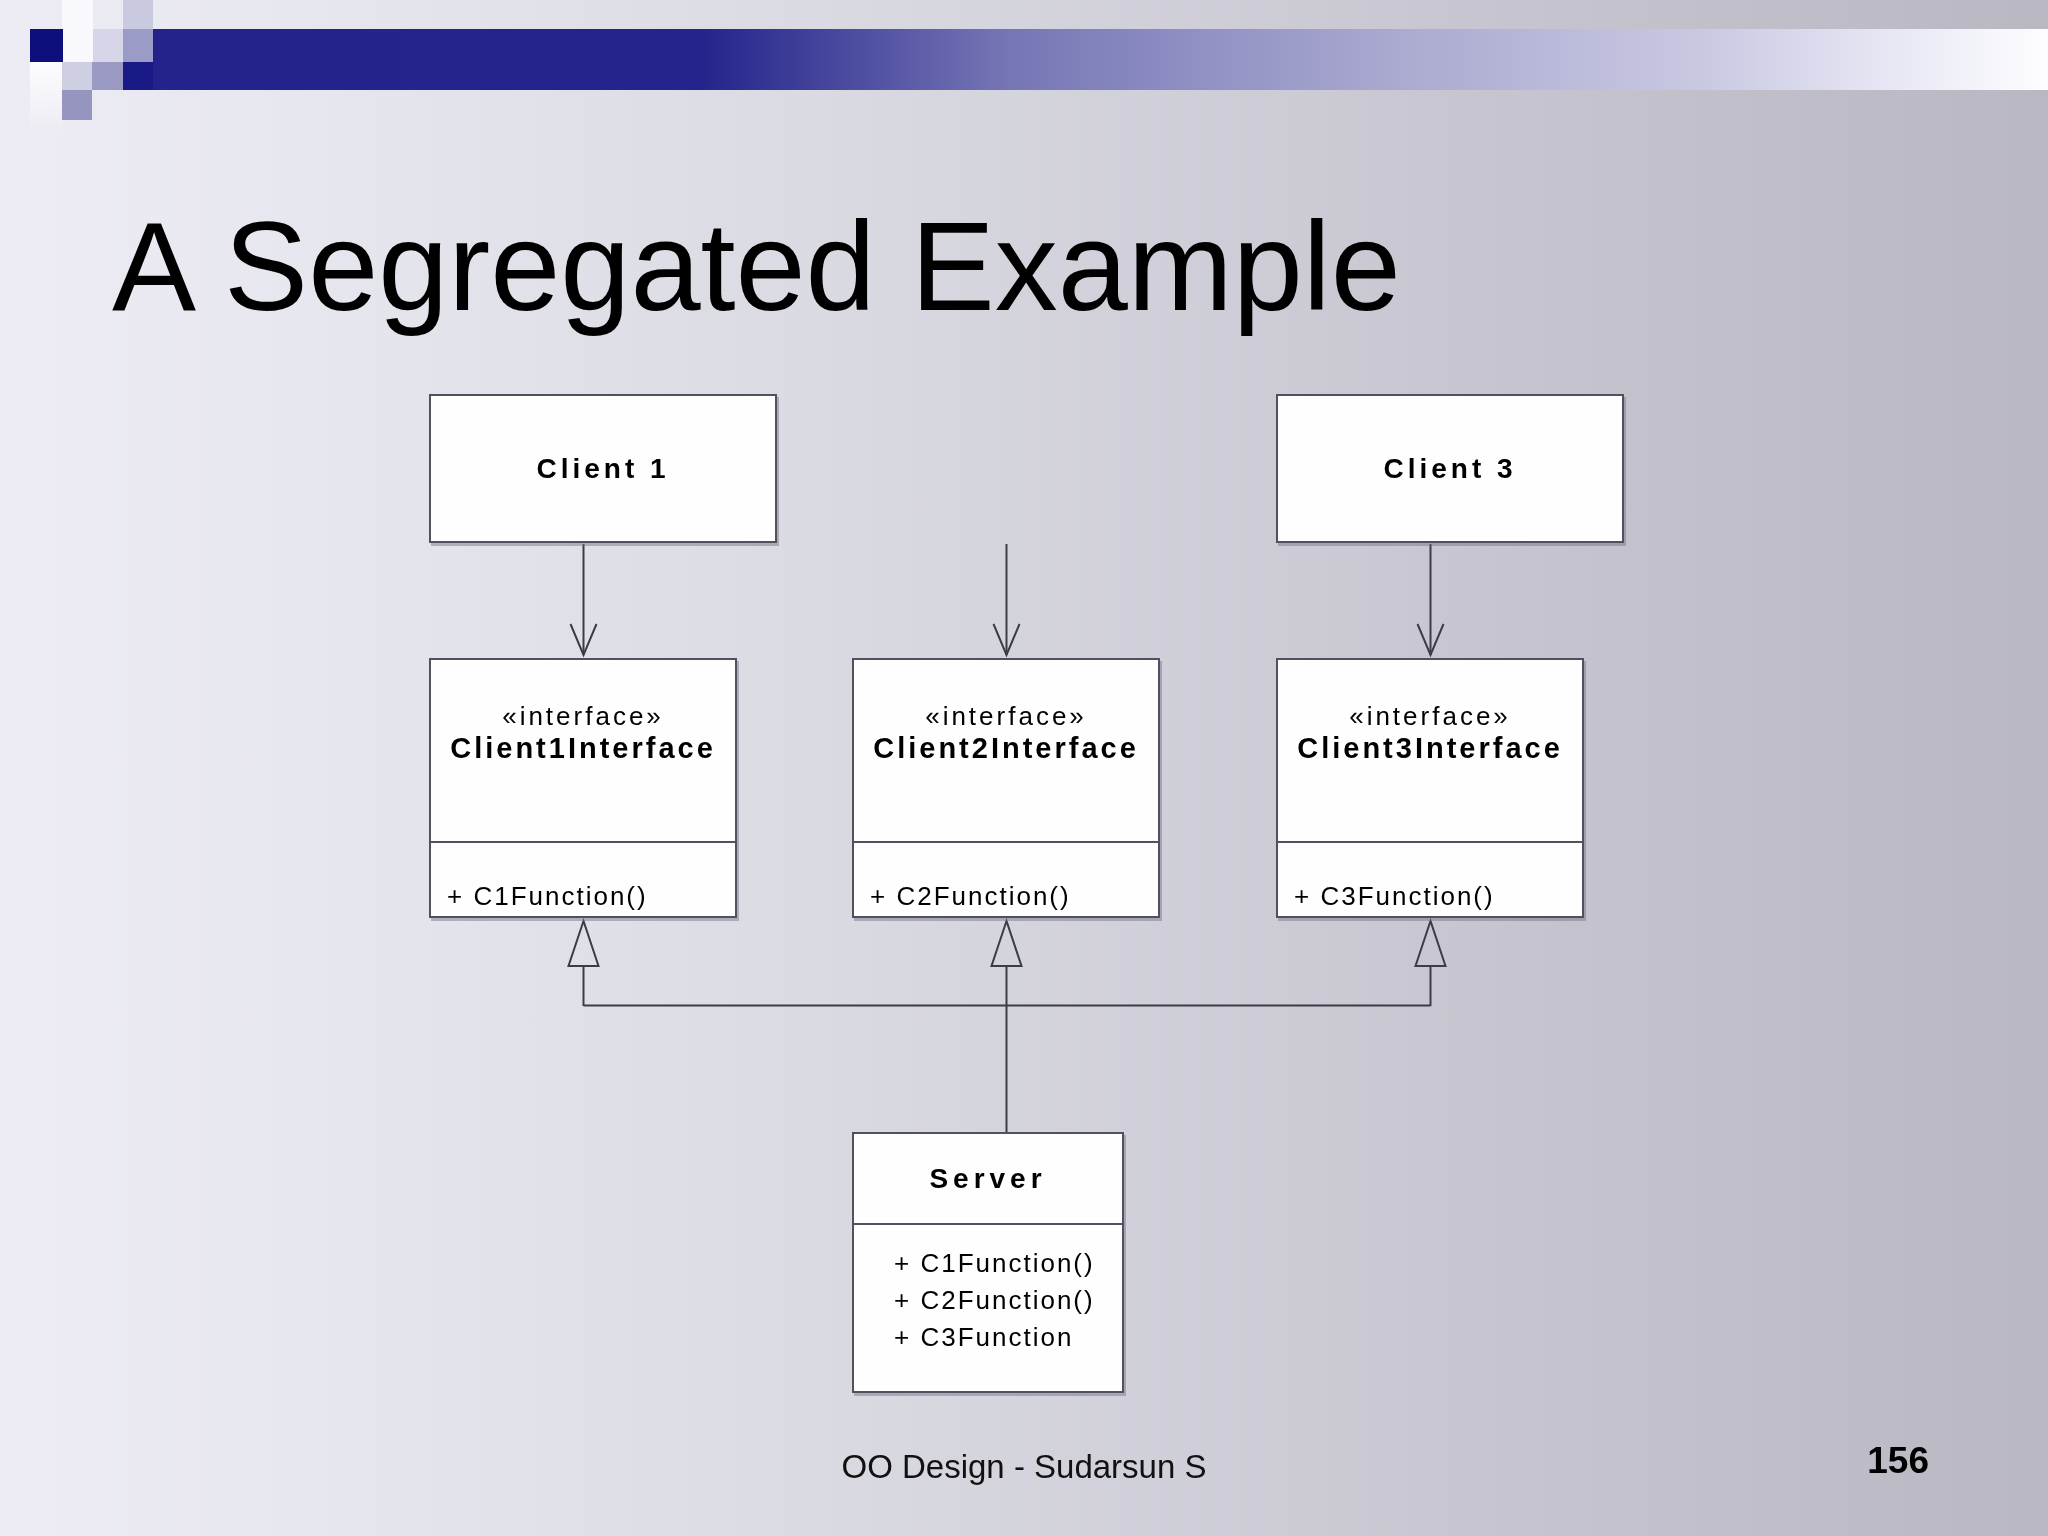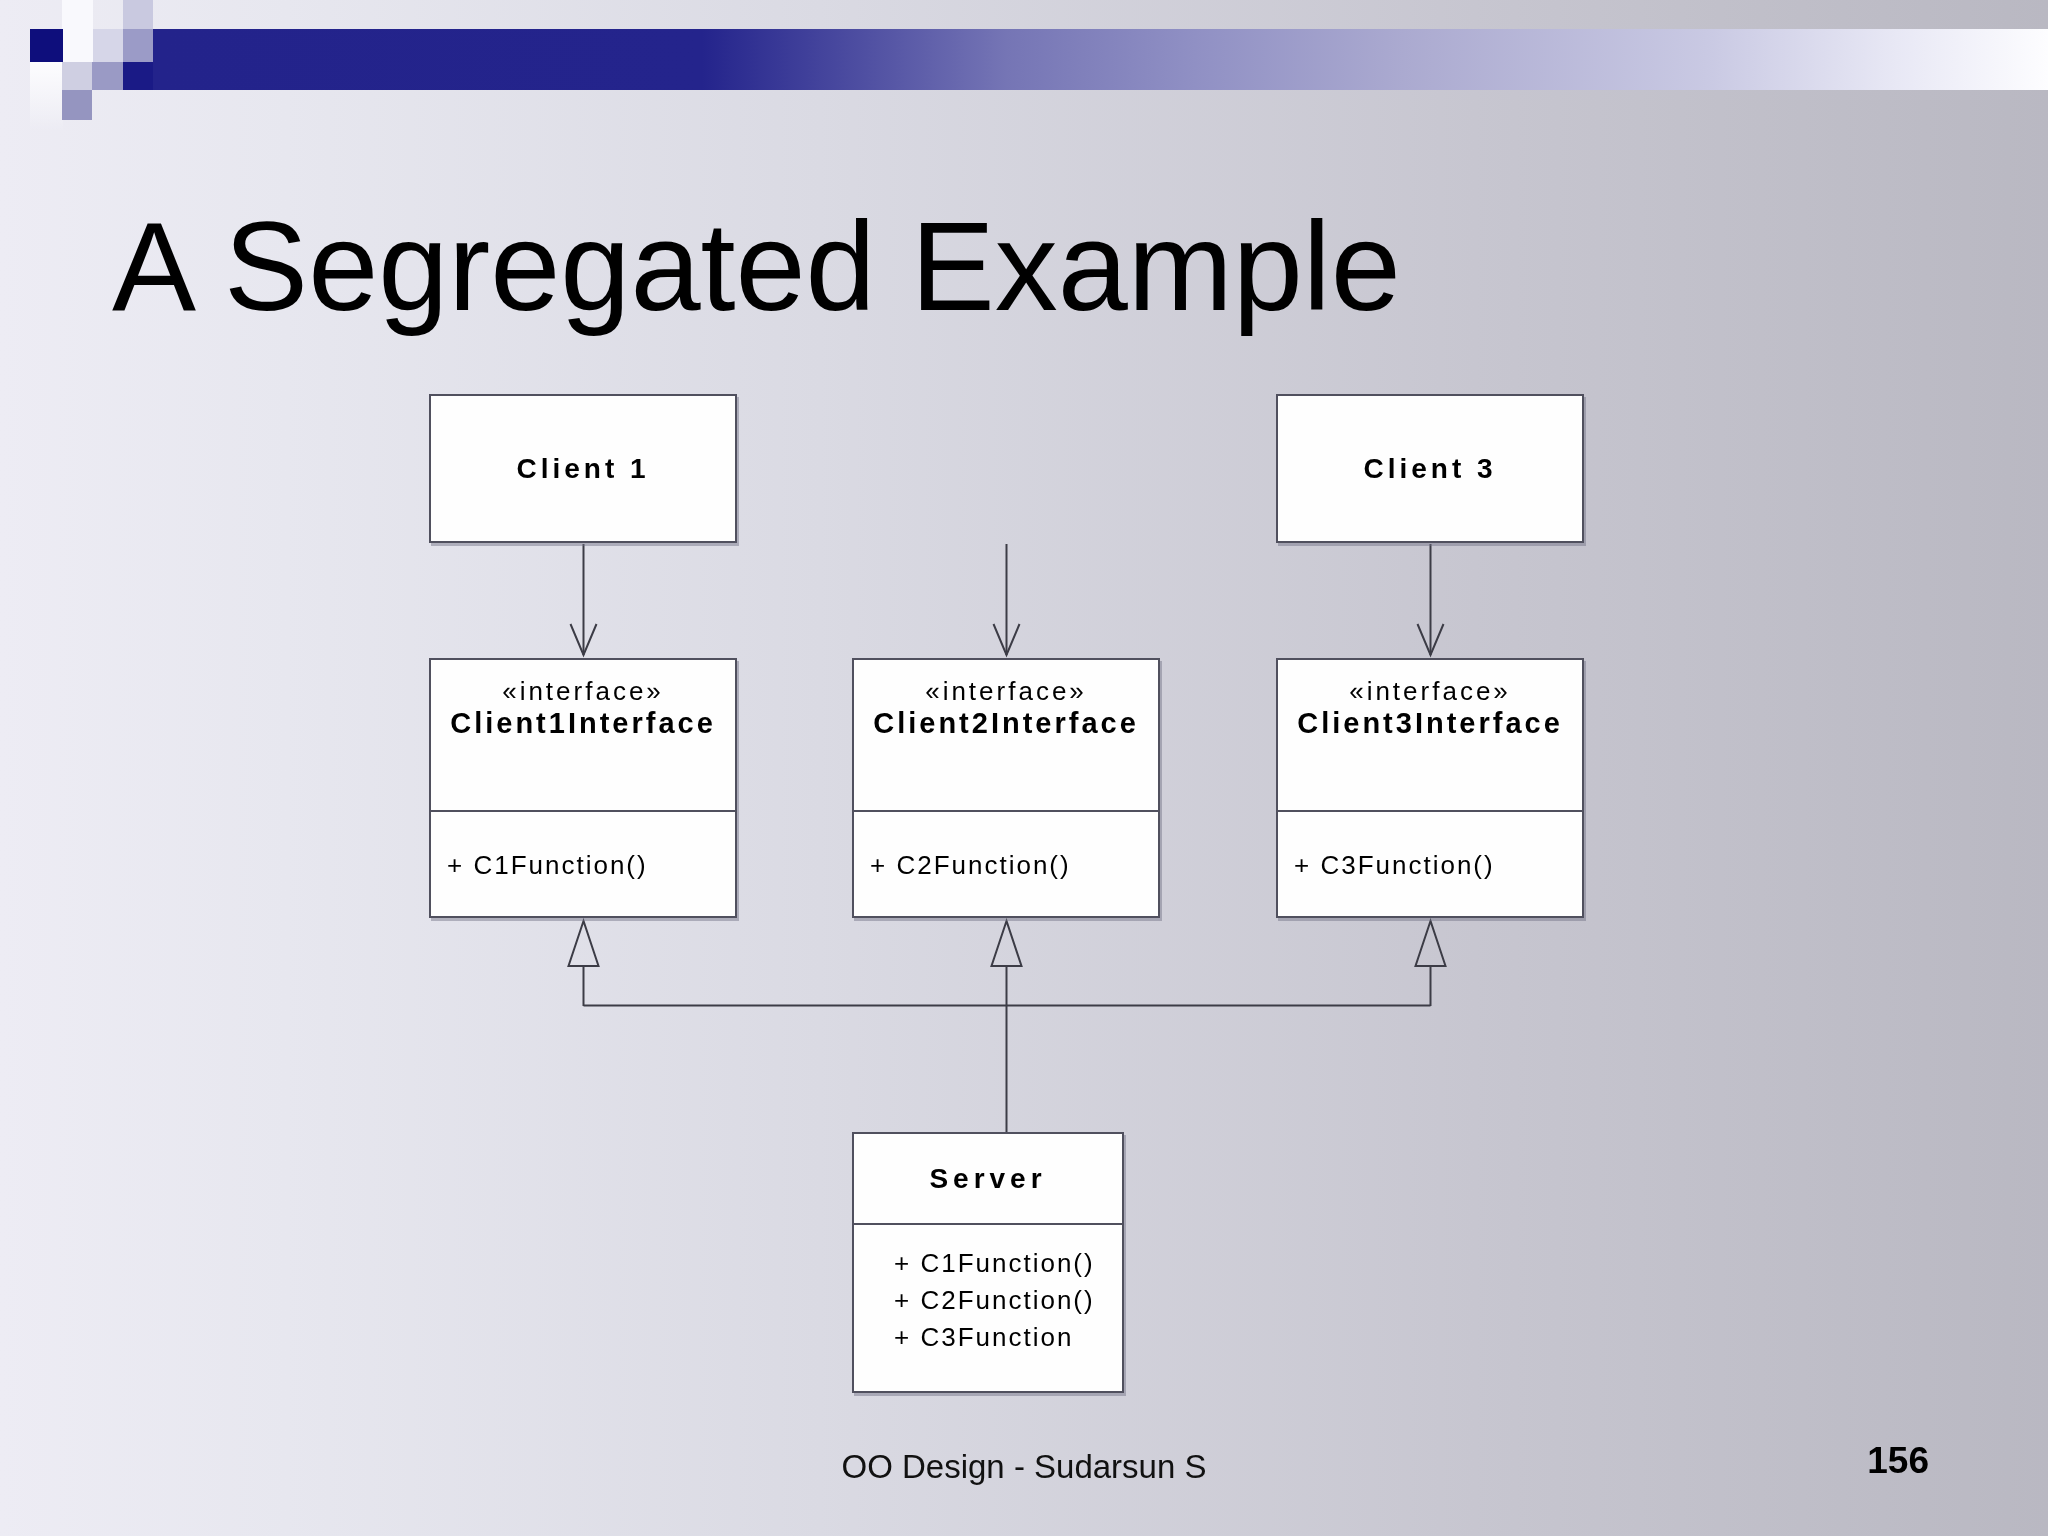--- a/index.html
+++ b/index.html
@@ -36,26 +36,26 @@
     position:absolute;top:1440px;right:119px;
     font-size:37px;font-weight:bold;color:#000;
   }
   
   .uml-box{
     position:absolute;background:#fefefe;
     border:2px solid #50505e;
     box-shadow:2px 3px 0 rgba(110,110,130,0.45);
     box-sizing:border-box;
   }
-  .client-box{top:394px;width:308px;height:149px;display:flex;align-items:center;justify-content:center;}
+  .client-box{top:394px;width:348px;height:149px;display:flex;align-items:center;justify-content:center;}
   .client-label{font-size:28px;font-weight:bold;letter-spacing:4px;white-space:nowrap;}
   .iface-box{top:658px;width:308px;height:260px;}
   .iface-top{
-    height:152px;box-sizing:border-box;border-bottom:2px solid #50505e;
-    text-align:center;padding-top:16px;
+    height:183px;box-sizing:border-box;border-bottom:2px solid #50505e;
+    text-align:center;padding-top:41px;
   }
   .stereotype{font-size:26px;letter-spacing:3px;white-space:nowrap;}
   .iface-name{font-size:29px;font-weight:bold;letter-spacing:3px;white-space:nowrap;}
   .iface-bottom{
     height:106px;display:flex;align-items:center;
     padding-left:16px;box-sizing:border-box;
   }
   .method{font-size:26px;letter-spacing:2px;white-space:nowrap;}
   .col1{left:429px;} .col2{left:852px;} .col3{left:1276px;}
   .server-box{left:852px;top:1132px;width:272px;height:261px;}

